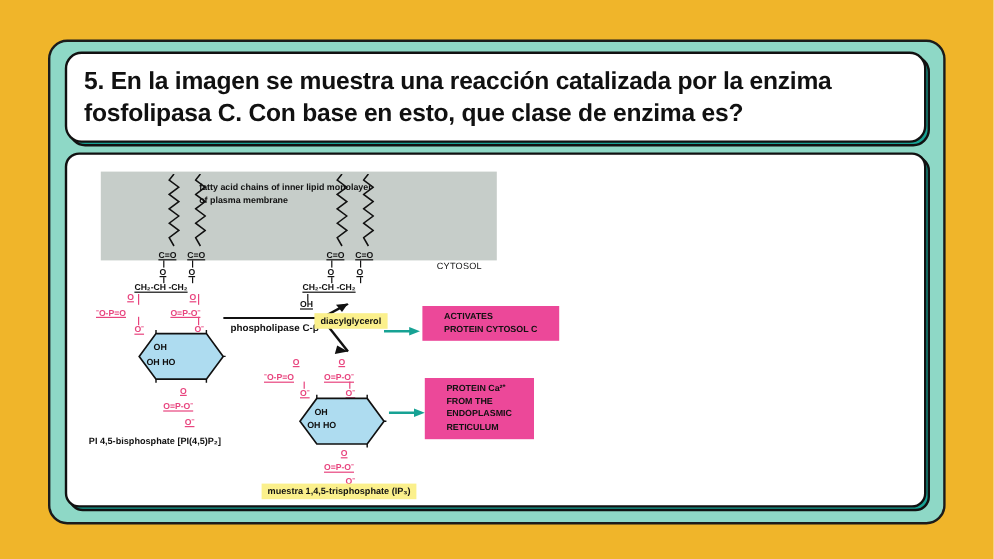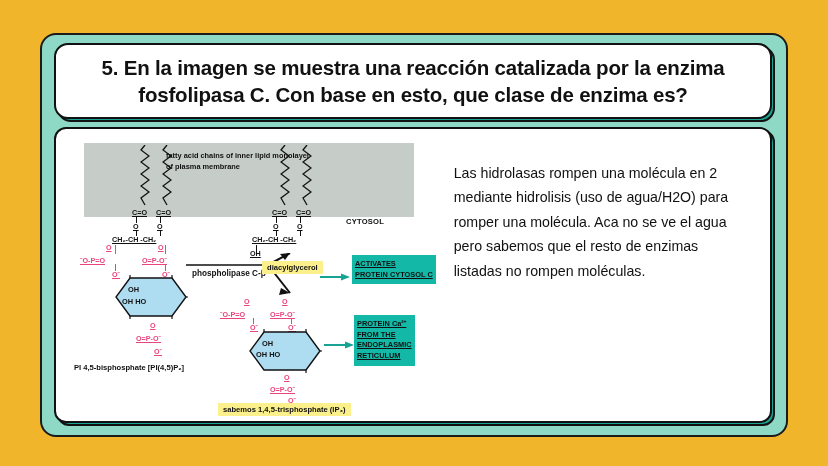--- a/index.html
+++ b/index.html
@@ -22,21 +22,21 @@
     position:absolute;left:57px;top:46px;width:718px;height:76px;
     background:#17A294;border:2px solid #111;border-radius:14px;box-sizing:border-box;
   }
   .title-panel{
     position:absolute;left:54px;top:43px;width:718px;height:76px;
     background:#ffffff;border:2px solid #111;border-radius:14px;box-sizing:border-box;
     display:flex;align-items:center;justify-content:center;
     padding:0 14px;
   }
   .title-text{
-    font-size:20.5px;font-weight:bold;color:#111;text-align:center;
+    font-size:20.5px;font-weight:bold;color:#111;
     line-height:1.32;letter-spacing:-0.2px;
   }
 
   
   .body-shadow{
     position:absolute;left:57px;top:130px;width:718px;height:296px;
     background:#17A294;border:2px solid #111;border-radius:12px;box-sizing:border-box;
   }
   .body-panel{
     position:absolute;left:54px;top:127px;width:718px;height:296px;
@@ -50,22 +50,22 @@
 
   .membrane{
     position:absolute;left:14px;top:6px;width:330px;height:74px;
     background:#C6CDC9;
   }
   .membrane-label{
     position:absolute;left:96px;top:14px;width:150px;
     font-size:7.4px;font-weight:bold;color:#111;line-height:1.45;
   }
   .cytosol{
-    position:absolute;left:276px;top:80px;
-    font-size:7.6px;font-weight:bold;color:#111;letter-spacing:.2px;
+    position:absolute;left:294px;top:80px;
+    font-size:7.6px;font-weight:normal;color:#111;letter-spacing:.2px;
   }
 
   
   .chain{position:absolute;width:10px;}
   .chain svg{display:block;}
 
   .atomtxt{position:absolute;font-size:7.2px;font-weight:bold;color:#111;white-space:nowrap;text-decoration:underline;}
   .atomtxt.pink{color:#E8447E;}
   .bondv{position:absolute;width:1px;background:#111;}
   .bondv.pink{background:#E8447E;}
@@ -84,24 +84,23 @@
   }
 
   .mol-caption{
     position:absolute;font-size:7.6px;font-weight:bold;color:#111;white-space:nowrap;
   }
   .hl-yellow{
     position:absolute;background:#FBF08C;font-size:7.6px;font-weight:bold;color:#111;
     padding:2px 5px;white-space:nowrap;
   }
   .pinkbox{
-    position:absolute;background:#14b8a6;color:#111;
-    font-size:7.4px;font-weight:bold;line-height:1.45;padding:4px 3px;
+    position:absolute;background:#ec4899;color:#111;
+    font-size:7.4px;font-weight:bold;line-height:1.45;padding:4px 18px;
     white-space:nowrap;
-    text-decoration:underline;
   }
   .green-arrow{position:absolute;}
 
   
   .answer-col{
     position:relative;width:328px;padding:26px 26px 0 10px;box-sizing:border-box;
   }
   .opt-list{list-style:none;margin:0;padding:0 0 0 22px;}
   .opt-list li{
     position:relative;font-size:15.5px;color:#111;line-height:1.0;
@@ -265,25 +264,24 @@
               <polygon points="30,4 21,0.5 21,7.5" fill="#17A294"></polygon>
             </svg>
         </div>
         <div class="pinkbox" style="left:284px;top:178px;">
           <div>PROTEIN Ca²⁺</div>
           <div>FROM THE</div>
           <div>ENDOPLASMIC</div>
           <div>RETICULUM</div>
         </div>
 
-        <div class="hl-yellow" style="left:148px;top:266px;">sabemos 1,4,5-trisphosphate (IP₃)</div>
+        <div class="hl-yellow" style="left:148px;top:266px;">muestra 1,4,5-trisphosphate (IP₃)</div>
 
       </div>
     </div>
 
     <div class="answer-col">
       <ul class="opt-list">
       </ul>
-      <p class="explain">Las hidrolasas rompen una molécula en 2 mediante hidrolisis (uso de agua/H2O) para romper una molécula. Aca no se ve el agua pero sabemos que el resto de enzimas listadas no rompen moléculas.</p>
     </div>
 
   </div>
 </div>
 
 </body></html>

